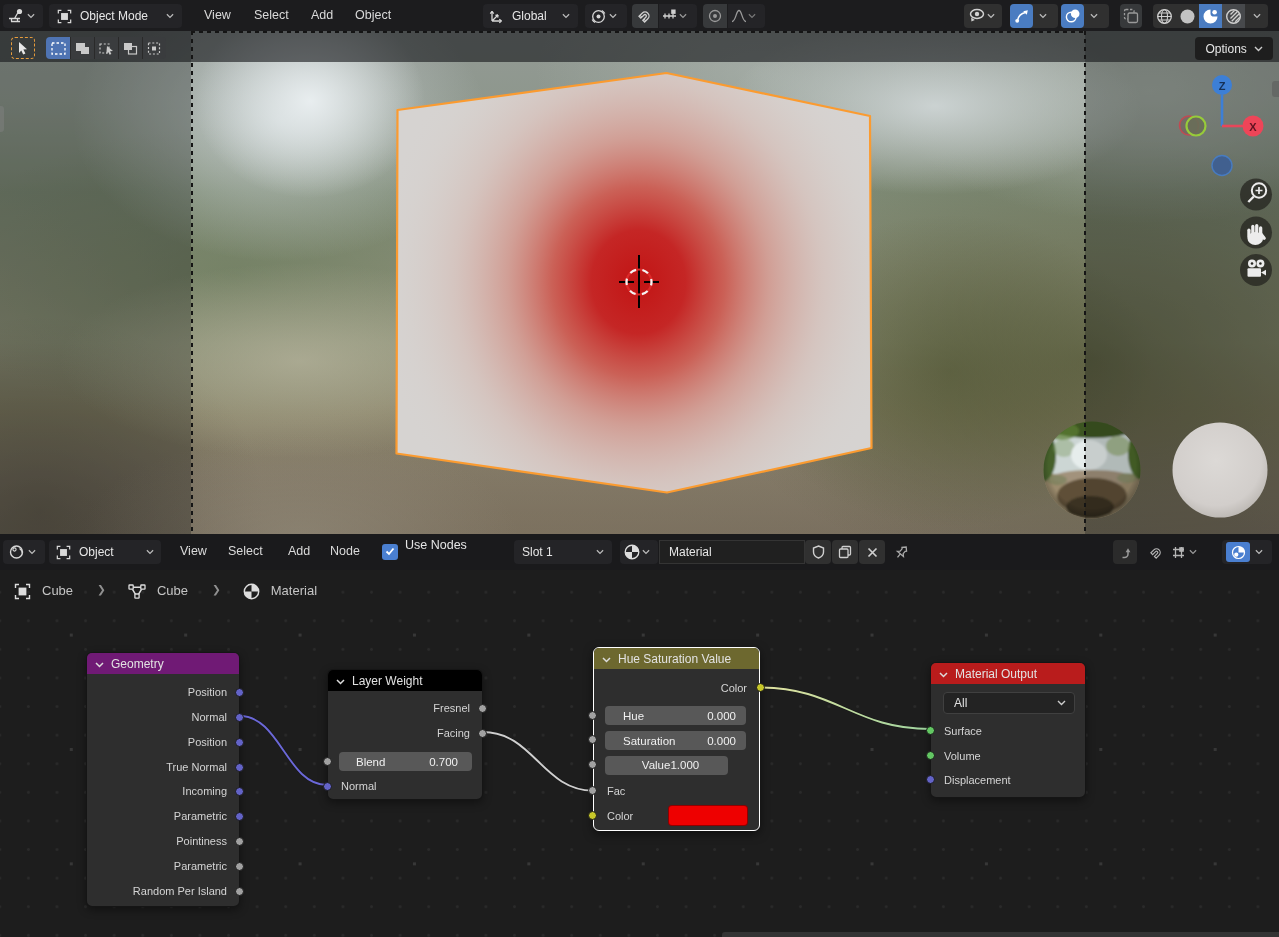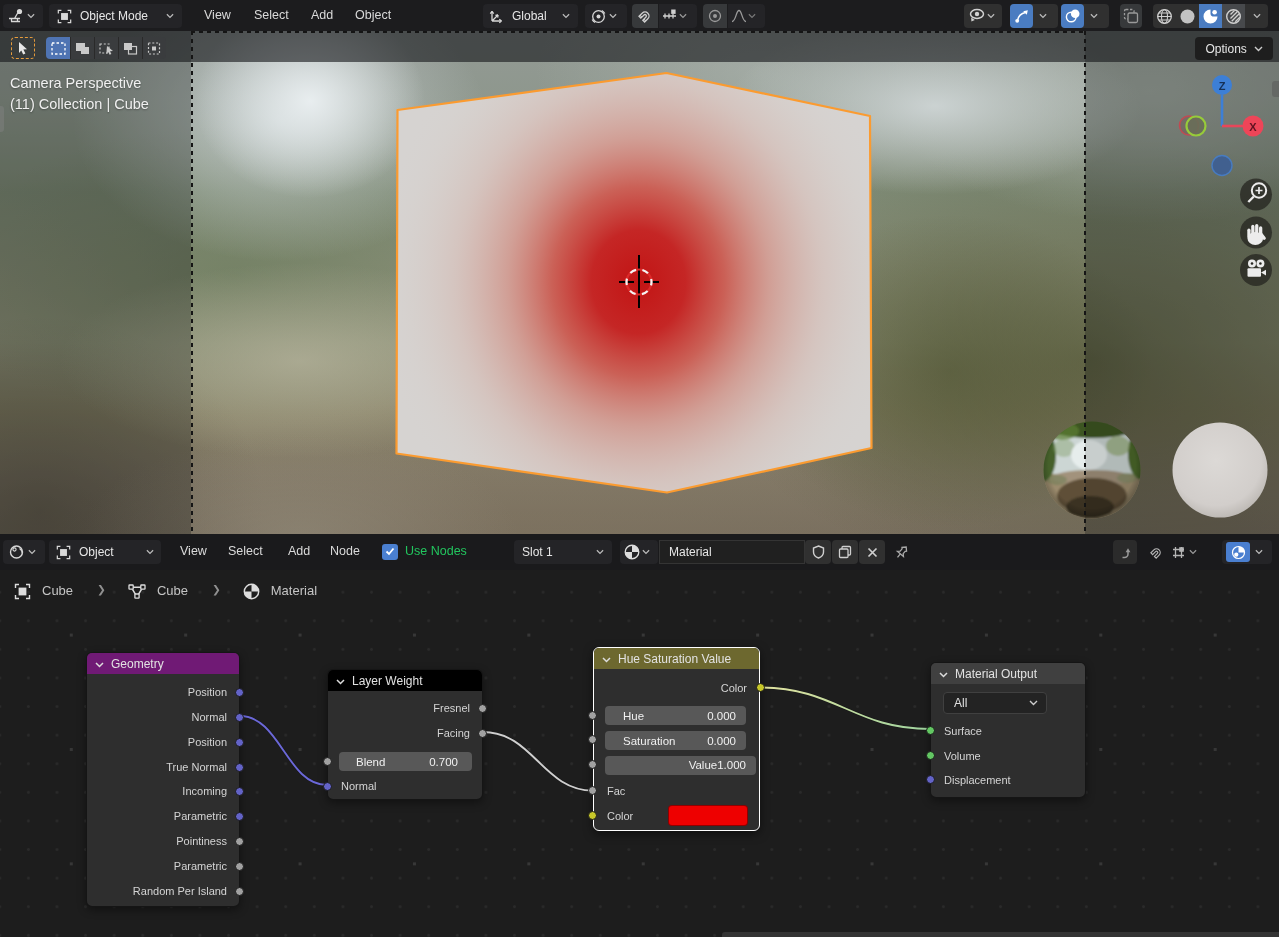--- a/index.html
+++ b/index.html
@@ -213,24 +213,20 @@
     <div class="abs" style="left:1272px;top:50px;width:7px;height:16px;background:rgba(90,90,90,0.55);border-radius:3px 0 0 3px;z-index:8"></div>
 
     <svg class="abs" style="left:610px;top:223px" width="58" height="58">
       <line x1="29" y1="1" x2="29" y2="54" stroke="#000" stroke-width="2"></line>
       <line x1="9" y1="28" x2="24" y2="28" stroke="#000" stroke-width="2"></line>
       <line x1="34" y1="28" x2="49" y2="28" stroke="#000" stroke-width="2"></line>
       <circle cx="29" cy="28" r="12.5" fill="none" stroke="#de2a2a" stroke-width="2.2"></circle>
       <circle cx="29" cy="28" r="12.5" fill="none" stroke="#f4f4f4" stroke-width="2.2" stroke-dasharray="6.5 6.5" stroke-dashoffset="3"></circle>
     </svg>
     <div class="abs" style="left:0;top:75px;width:4px;height:26px;background:rgba(130,130,130,0.45);border-radius:0 3px 3px 0"></div>
-    <div id="vptext" class="abs">
-      <div>Camera Perspective</div>
-      <div>(11) Collection | Cube</div>
-    </div>
     <div id="optionsbtn" class="abs btn" style="left:1195px;top:6px;width:78px;height:23px;background:#1e1e1e;justify-content:center">Options&nbsp;&nbsp;<svg class="chevsvg" width="9" height="6" viewBox="0 0 9 6">
           <path d="M1 1l3.5 3.5L8 1" stroke="#ccc" stroke-width="1.4" fill="none"></path>
         </svg></div>
   </div>
 
   <div id="topbar" class="abs">
 
     <div class="abs btn" style="left:3px;top:4px;width:40px;height:24px;padding:0 4px 0 5px;background:#242427">
       <svg width="17" height="16" viewBox="0 0 17 16">
           <g stroke="#d8d8d8" stroke-width="1.3" fill="none">
@@ -428,21 +424,21 @@
     <span class="abs menu" style="left:180px;top:10px">View</span>
     <span class="abs menu" style="left:228px;top:10px">Select</span>
     <span class="abs menu" style="left:288px;top:10px">Add</span>
     <span class="abs menu" style="left:330px;top:10px">Node</span>
 
     <div class="abs" style="left:382px;top:9.5px;width:16px;height:16px;background:#4a7fd0;border-radius:3px;display:flex;align-items:center;justify-content:center">
       <svg width="10" height="9" viewBox="0 0 10 9">
           <path d="M1.5 4.5L4 7L8.5 1.5" stroke="#fff" stroke-width="1.8" fill="none"></path>
         </svg>
     </div>
-    <span class="abs menu" style="left:405px;top:10px;color:#22c55e">Use Nodes</span>
+    <span class="abs menu" style="left:405px;top:4px;color:#e5e5e5">Use Nodes</span>
 
     <div class="abs btn" style="left:514px;top:6px;width:98px;height:24px;padding:0 8px;background:#242427;justify-content:space-between">
       <span>Slot 1</span>
       <svg width="8" height="6" viewBox="0 0 9 6">
           <path d="M1 1l3.5 3.5L8 1" stroke="#bbb" stroke-width="1.4" fill="none"></path>
         </svg>
     </div>
 
     <div class="abs btn" style="left:620px;top:6px;width:38px;height:24px;padding:0 4px;background:#242427">
       <svg width="16" height="16" viewBox="0 0 17 17">
@@ -584,39 +580,39 @@
       <div class="nlabel" style="right:12px;top:34px">Color</div>
       <div class="sock" style="right:-6px;top:35px;background:#c7c729"></div>
       <div class="slider" style="left:11px;top:58px;width:141px;height:19px;padding:0 10px 0 18px;justify-content:space-between">
           <span>Hue</span>
           <span>0.000</span>
         </div>
       <div class="slider" style="left:11px;top:83px;width:141px;height:19px;padding:0 10px 0 18px;justify-content:space-between">
           <span>Saturation</span>
           <span>0.000</span>
         </div>
-      <div class="slider" style="left:11px;top:107.5px;width:151px;height:19px;padding:0 10px 0 18px;justify-content:flex-end">
+      <div class="slider" style="left:11px;top:107.5px;width:123px;height:19px;padding:0 10px 0 18px;justify-content:center">
           <span>Value</span>
           <span>1.000</span>
         </div>
       <div class="sock" style="left:-6px;top:62.7px;background:#a1a1a1"></div>
       <div class="sock" style="left:-6px;top:87.4px;background:#a1a1a1"></div>
       <div class="sock" style="left:-6px;top:111.8px;background:#a1a1a1"></div>
       <div class="nlabel" style="left:13px;top:137px">Fac</div>
       <div class="sock" style="left:-6px;top:138.1px;background:#a1a1a1"></div>
       <div class="nlabel" style="left:13px;top:162px">Color</div>
       <div class="sock" style="left:-6px;top:162.9px;background:#c7c729"></div>
       <div class="abs" style="left:74px;top:156.5px;width:80px;height:21px;background:#ee0000;border-radius:4px;border:1px solid rgba(0,0,0,0.4)"></div>
     </div>
 
     <div class="node" style="left:930px;top:92px;width:156px;height:136px">
-      <div class="nhead" style="background:#404040"><span class="tw"><svg width="9" height="6" viewBox="0 0 9 6">
+      <div class="nhead" style="background:#b91c1c"><span class="tw"><svg width="9" height="6" viewBox="0 0 9 6">
               <path d="M1 1l3.5 3.5L8 1" stroke="#ddd" stroke-width="1.5" fill="none"></path>
             </svg></span>Material Output</div>
-      <div class="abs" style="left:12px;top:29px;width:104px;height:22px;background:#232323;border:1px solid #404040;border-radius:4px;color:#e0e0e0;font-size:12px;display:flex;align-items:center;justify-content:space-between;padding:0 8px 0 10px">
+      <div class="abs" style="left:12px;top:29px;width:132px;height:22px;background:#232323;border:1px solid #404040;border-radius:4px;color:#e0e0e0;font-size:12px;display:flex;align-items:center;justify-content:space-between;padding:0 8px 0 10px">
           <span>All</span>
           <svg width="9" height="6" viewBox="0 0 9 6">
             <path d="M1 1l3.5 3.5L8 1" stroke="#ccc" stroke-width="1.4" fill="none"></path>
           </svg>
         </div>
       <div class="nlabel" style="left:13px;top:62px">Surface</div>
       <div class="sock" style="left:-5px;top:62.5px;background:#63c763"></div>
       <div class="nlabel" style="left:13px;top:87px">Volume</div>
       <div class="sock" style="left:-5px;top:87.5px;background:#63c763"></div>
       <div class="nlabel" style="left:13px;top:111px">Displacement</div>

